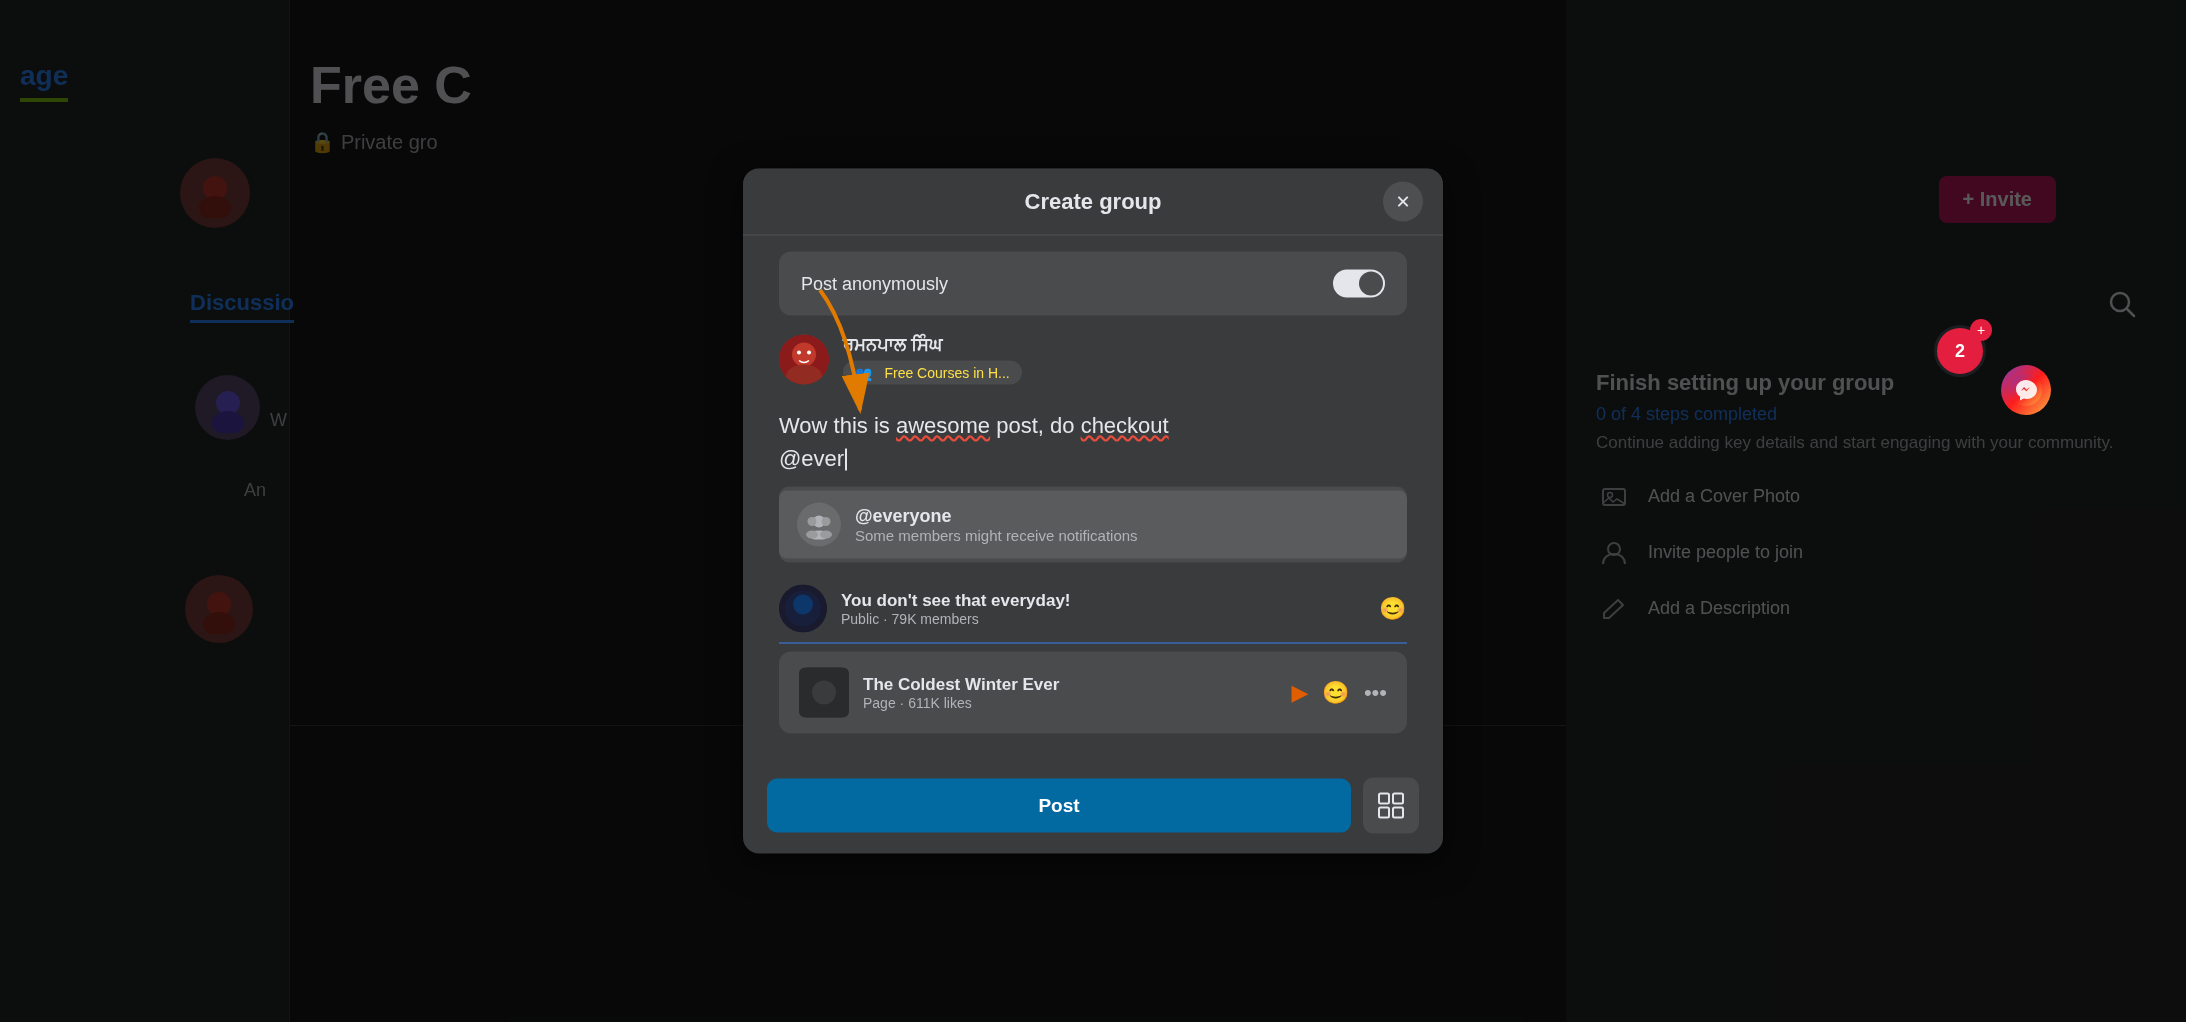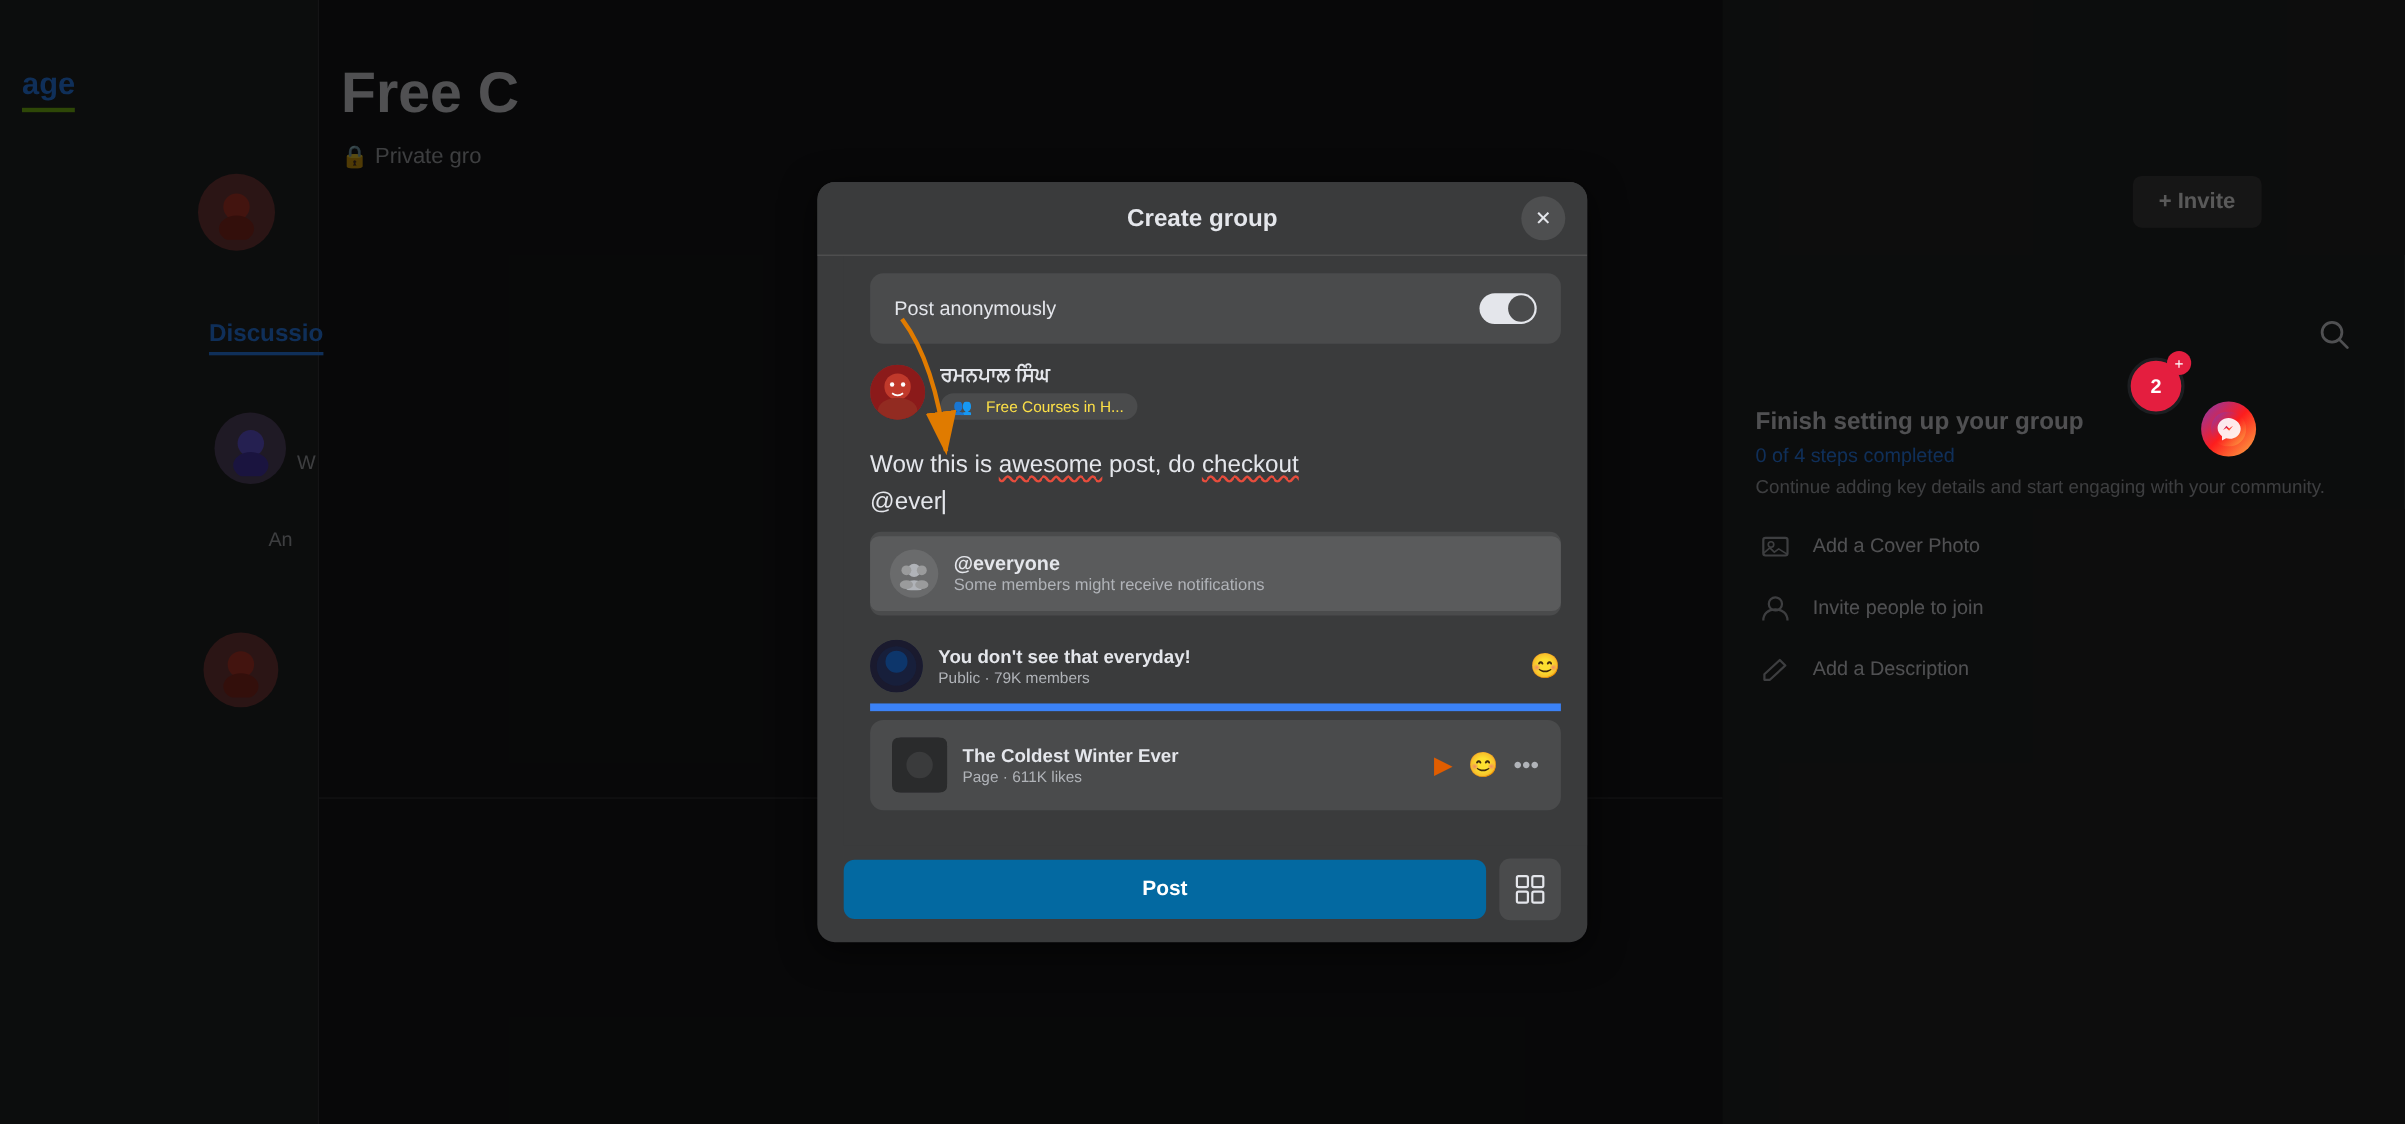--- a/index.html
+++ b/index.html
@@ -113,23 +113,23 @@
       right: 0;
       top: 0;
       width: 620px;
       height: 100%;
       background: #242526;
       padding: 30px 30px;
     }
 
     .invite-button {
       position: absolute;
-      top: 160px;
+      top: 176px;
       right: 130px;
-      background: #404040;
+      background: #be185d;
       color: white;
       border: none;
       border-radius: 8px;
       padding: 12px 24px;
       font-size: 20px;
       font-weight: 600;
       cursor: pointer;
       display: flex;
       align-items: center;
       gap: 8px;
@@ -244,23 +244,22 @@
       border: none;
       cursor: pointer;
       display: flex;
       align-items: center;
       justify-content: center;
       color: #e4e6eb;
       font-size: 18px;
     }
 
     .modal-body {
-      padding: 16px 24px;
+      padding: 16px 36px;
       background: #3a3b3c;
-      margin-left: 24px;
     }
 
     
     .anon-row {
       background: #4a4b4c;
       border-radius: 12px;
       padding: 18px 22px;
       display: flex;
       align-items: center;
       justify-content: space-between;
@@ -411,21 +410,21 @@
       font-size: 15px;
       color: #b0b3b8;
     }
 
     
     .share-row {
       display: flex;
       align-items: center;
       gap: 14px;
       padding: 10px 0;
-      border-bottom: 7px solid #3b82f6;
+      border-bottom: 1px solid #3b82f6;
       margin-bottom: 8px;
     }
 
     .share-avatar {
       width: 48px;
       height: 48px;
       border-radius: 50%;
       overflow: hidden;
       flex-shrink: 0;
     }

